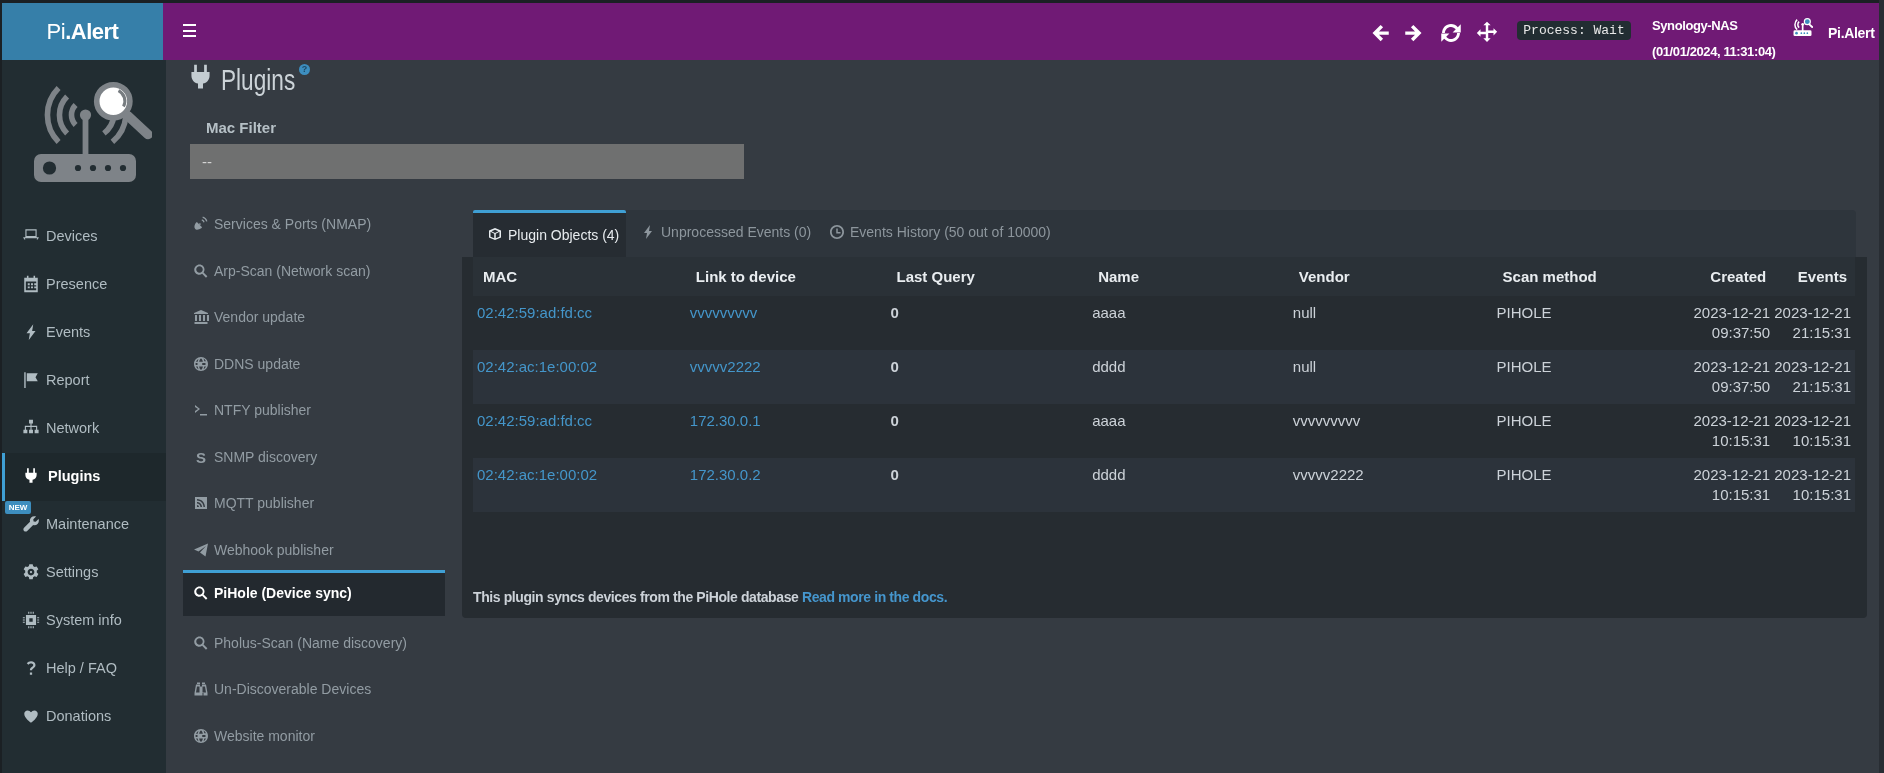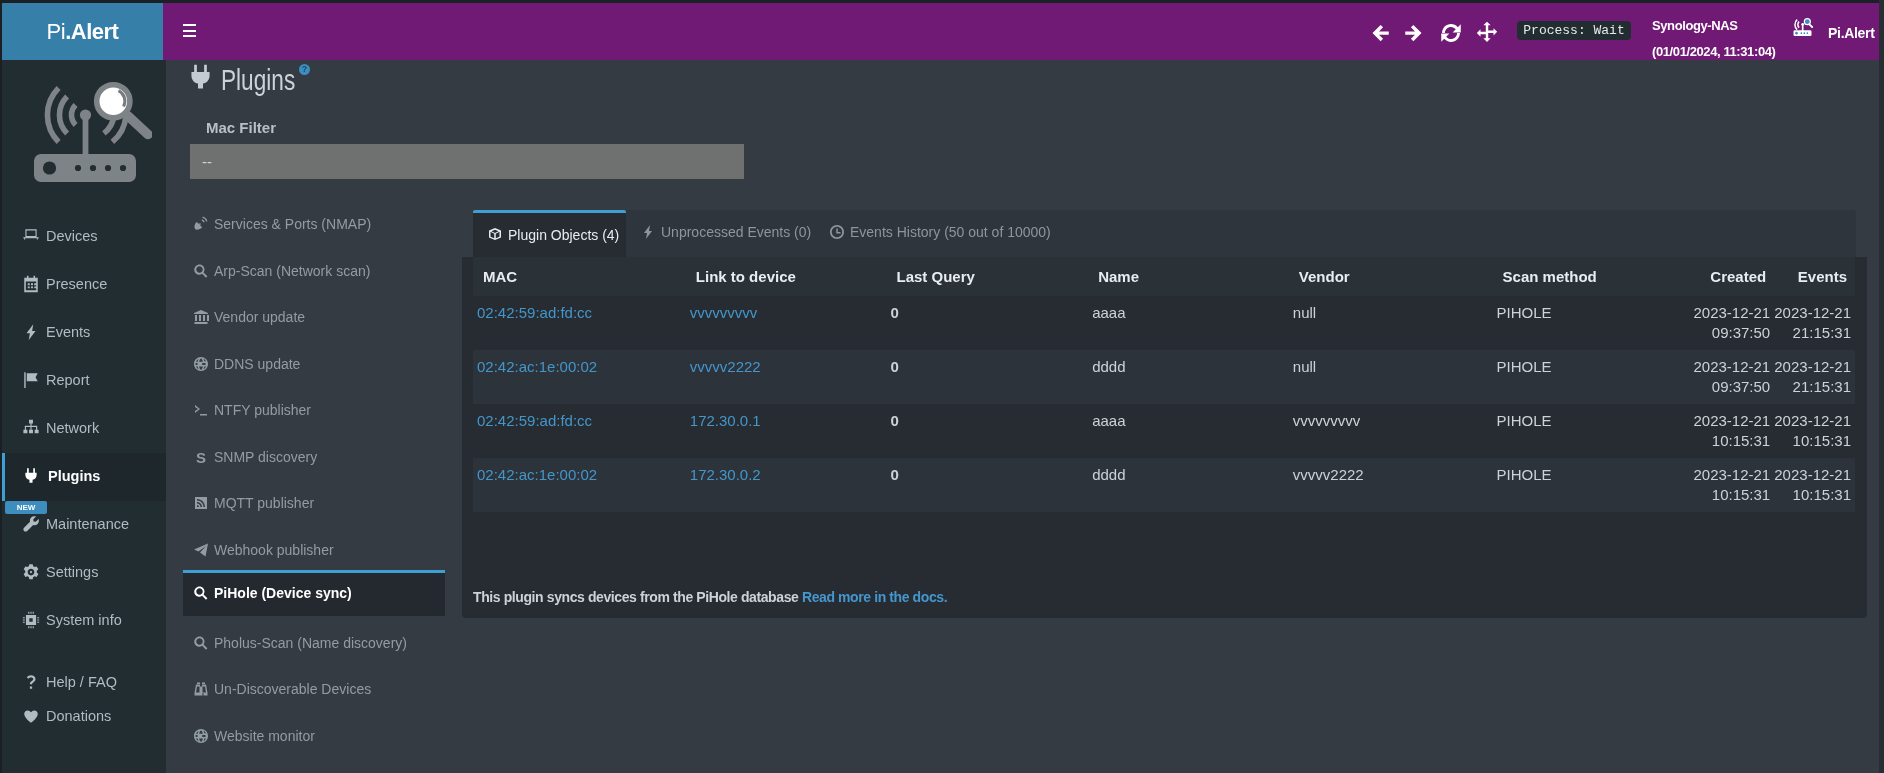--- a/index.html
+++ b/index.html
@@ -22,21 +22,21 @@
   #topright { left:1826px; top:22px; color:#fff; font-weight:bold; font-size:14px; letter-spacing:-0.3px; }
 
   
   #sidebar { left:2px; top:60px; width:164px; height:713px; background:#222d32; }
   .mitem { position:absolute; left:0; width:164px; height:48px; color:#b0bcc2; font-size:15px; }
   .mitem .mico { position:absolute; left:20px; top:14px; width:20px; height:20px; }
   .mitem .mtxt { position:absolute; left:44px; top:15px; font-size:14.5px; }
   .mitem.active { background:#1e282c; border-left:3px solid #3f9fd4; color:#fff; font-weight:bold; }
   .mitem.active .mico { left:17px; }
   .mitem.active .mtxt { left:43px; }
-  #newbadge { left:3px; top:501px; width:42px; height:13px; background:#3d8ebf; border-radius:2px;
+  #newbadge { left:3px; top:501px; width:26px; height:13px; background:#3d8ebf; border-radius:2px;
     color:#fff; font-size:8px; font-weight:bold; text-align:center; line-height:13px; }
 
   
   #content { left:166px; top:60px; width:1713px; height:713px; background:#353b42; }
   #hplug { left:20px; top:3px; color:#8d959b; }
   #htitle { left:55px; top:4px; font-size:29px; color:#ccd3d8; transform:scaleX(0.78); transform-origin:0 0; }
   #hq { left:133px; top:4px; width:11px; height:11px; border-radius:50%; background:#3d8ebf;
     color:#1d4a66; font-size:9px; font-weight:bold; text-align:center; line-height:11px; }
   #maclabel { left:40px; top:59px; font-size:15px; font-weight:bold; color:#b6c0c6; }
   #macinput { left:24px; top:84px; width:554px; height:35px; background:#6f7070;
@@ -223,21 +223,21 @@
           <span class="mtxt">Settings</span>
         </div>
         <div class="mitem" style="top: 537px;">
           <span class="mico">
             <svg width="18" height="18" viewBox="0 0 512 512" fill="#b0bcc2">
               <path fill-rule="evenodd" d="M176 24h32v56h-32zM240 24h32v56h-32zM304 24h32v56h-32zM176 432h32v56h-32zM240 432h32v56h-32zM304 432h32v56h-32zM24 176h56v32H24zM24 240h56v32H24zM24 304h56v32H24zM432 176h56v32h-56zM432 240h56v32h-56zM432 304h56v32h-56zM112 112h288v288H112zM208 208h96v96h-96z"></path>
             </svg>
           </span>
           <span class="mtxt">System info</span>
         </div>
-        <div class="mitem" style="top: 599px;">
+        <div class="mitem" style="top: 585px;">
           <span class="mico">
             <svg width="18" height="18" viewBox="0 0 512 512" fill="#b0bcc2">
               <path fill-rule="evenodd" d="M256 64c70 0 128 43 128 108 0 52-32 76-64 96-24 15-32 26-32 52h-64c0-48 24-72 56-92 26-16 40-30 40-56 0-30-28-44-64-44-30 0-56 14-72 36l-48-40c28-38 70-60 120-60zM224 384h64v64h-64v-64z"></path>
             </svg>
           </span>
           <span class="mtxt">Help / FAQ</span>
         </div>
         <div class="mitem" style="top: 633px;">
           <span class="mico">
             <svg width="18" height="18" viewBox="0 0 512 512" fill="#b0bcc2">

